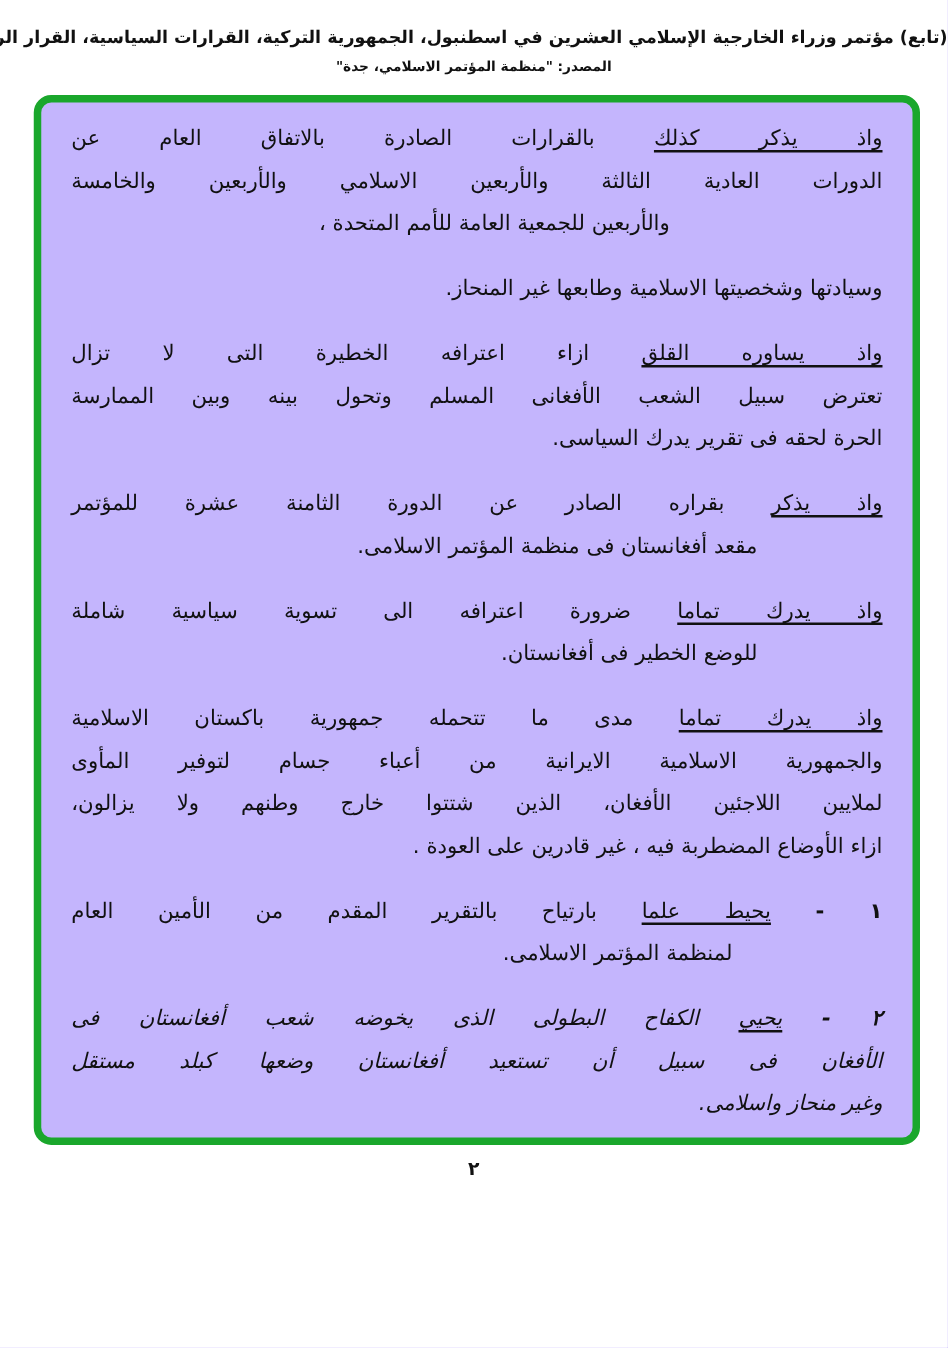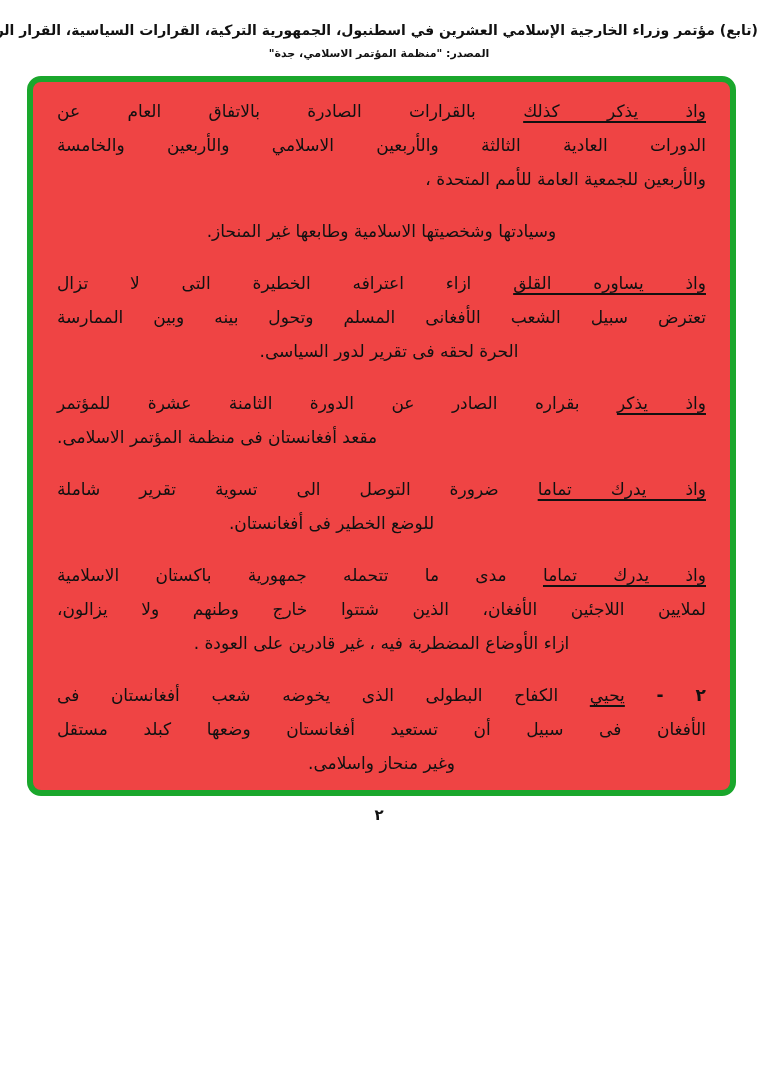--- a/index.html
+++ b/index.html
@@ -18,35 +18,35 @@
   .header-line2 {
     font-size: 11px; font-weight: bold; line-height: 20px; margin-top: 2px;
   }
   .content-box {
     box-sizing: border-box;
     width: 709px;
     margin: 12px 22px 0 27px;
     border: 6px solid #1aa72c;
     border-radius: 14px;
     padding: 12px 24px 10px 24px;
-    background: #ef4444;
+    background: #c4b5fd;
   }
   .para { margin: 0 0 18px 0; }
-  .para:last-child { margin-bottom: 0; }
+  .para:last-child { margin-bottom: 0; font-style: italic; }
   .line {
     font-size: 17px;
     line-height: 34px;
     height: 34px;
     white-space: nowrap;
     letter-spacing: 0.3px;
   }
   .line.full { white-space: normal; text-align: justify; text-align-last: justify; }
-  .line.left   { text-align: center; }
-  .line.right  { text-align: right; }
-  .line.center { text-align: left; }
+  .line.left   { text-align: right; }
+  .line.right  { text-align: center; }
+  .line.center { text-align: right; }
   .pl15  { padding-left: 15px;  }
   .off100 { padding-left: 0; padding-right: 0; margin-left: 0; margin-right: 100px; }
   .off120 { margin-right: 120px; }
   .lead {
     text-decoration: underline;
     text-decoration-thickness: 1.5px;
     text-underline-offset: 4px;
   }
   .num { font-weight: bold; }
   .page-number {
@@ -69,39 +69,44 @@
     <div class="line right" style="padding-left:28px;">والأربعين للجمعية العامة للأمم المتحدة ،</div>
   </div>
 
   <div class="para">
     <div class="line left">وسيادتها وشخصيتها الاسلامية وطابعها غير المنحاز.</div>
   </div>
 
   <div class="para">
     <div class="line full"><span class="lead">واذ يساوره القلق</span> <span>ازاء اعترافه الخطيرة التى لا تزال</span></div>
     <div class="line full">تعترض سبيل الشعب الأفغانى المسلم وتحول بينه وبين الممارسة</div>
-    <div class="line left pl15">الحرة لحقه فى تقرير لدور السياسى.</div>
+    <div class="line left pl15">الحرة لحقه فى تقرير يدرك السياسى.</div>
   </div>
 
   <div class="para">
     <div class="line full"><span class="lead">واذ يذكر</span> <span>بقراره الصادر عن الدورة الثامنة عشرة للمؤتمر</span></div>
     <div class="line center off100">مقعد أفغانستان فى منظمة المؤتمر الاسلامى.</div>
   </div>
 
   <div class="para">
-    <div class="line full"><span class="lead">واذ يدرك تماما</span> <span>ضرورة التوصل الى تسوية تقرير شاملة</span></div>
+    <div class="line full"><span class="lead">واذ يدرك تماما</span> <span>ضرورة اعترافه الى تسوية سياسية شاملة</span></div>
     <div class="line left off100">للوضع الخطير فى أفغانستان.</div>
   </div>
 
   <div class="para">
     <div class="line full"><span class="lead">واذ يدرك تماما</span> <span>مدى ما تتحمله جمهورية باكستان الاسلامية</span></div>
+    <div class="line full">والجمهورية الاسلامية الايرانية من أعباء جسام لتوفير المأوى</div>
     <div class="line full">لملايين اللاجئين الأفغان، الذين شتتوا خارج وطنهم ولا يزالون،</div>
     <div class="line left">ازاء الأوضاع المضطربة فيه ، غير قادرين على العودة .</div>
   </div>
 
+  <div class="para">
+    <div class="line full"><span class="num">١ -</span> <span class="lead">يحيط علما</span> <span>بارتياح بالتقرير المقدم من الأمين العام</span></div>
+    <div class="line center off120">لمنظمة المؤتمر الاسلامى.</div>
+  </div>
 
   <div class="para">
     <div class="line full"><span class="num">٢ -</span> <span class="lead">يحيي</span> <span>الكفاح البطولى الذى يخوضه شعب أفغانستان فى</span></div>
     <div class="line full">الأفغان فى سبيل أن تستعيد أفغانستان وضعها كبلد مستقل</div>
     <div class="line left">وغير منحاز واسلامى.</div>
   </div>
 
 </div>
 
 <div class="page-number">٢</div>

